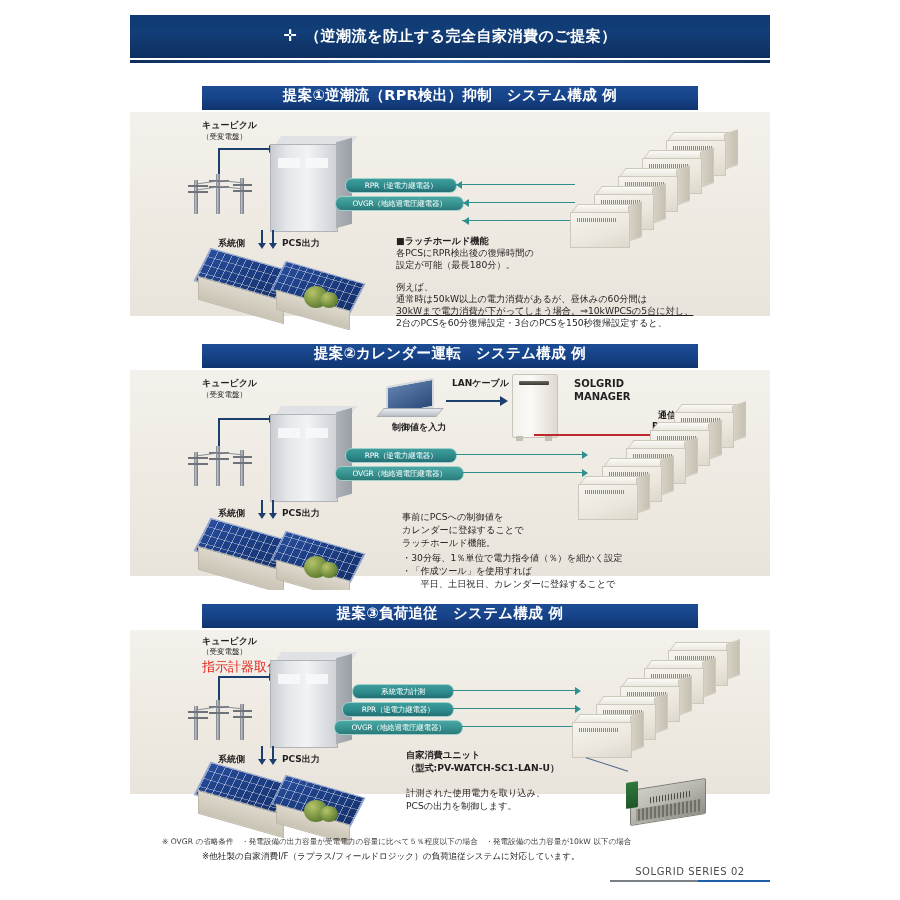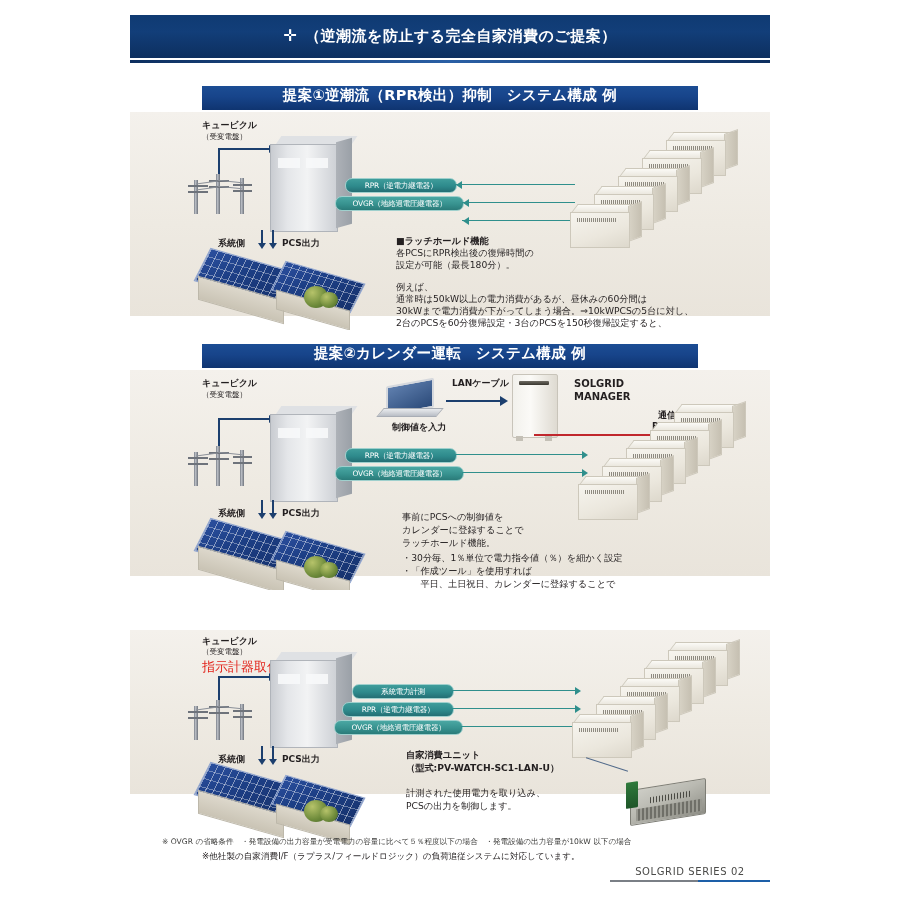--- a/index.html
+++ b/index.html
@@ -271,21 +271,21 @@
             <div class="face"></div>
             <div class="grille"></div>
           </div>
       </div>
 
       <div class="txt b" style="left:266px;top:122px;">■ラッチホールド機能</div>
       <div class="txt" style="left:266px;top:134px;">各PCSにRPR検出後の復帰時間の</div>
       <div class="txt" style="left:266px;top:146px;">設定が可能（最長180分）。</div>
       <div class="txt" style="left:266px;top:168px;">例えば、</div>
       <div class="txt" style="left:266px;top:180px;">通常時は50kW以上の電力消費があるが、昼休みの60分間は</div>
-      <div class="txt" style="left:266px;top:192px;">30kWまで電力消費が下がってしまう場合。⇒10kWPCSの5台に対し、</div>
+      <div class="txt" style="left:266px;top:192px;text-decoration:underline;">30kWまで電力消費が下がってしまう場合。⇒10kWPCSの5台に対し、</div>
       <div class="txt" style="left:266px;top:204px;">2台のPCSを60分復帰設定・3台のPCSを150秒復帰設定すると、</div>
       <div class="txt" style="left:266px;top:216px;">RPR検出で一旦PCSは停止しますが、150秒後には30kWで運転を開始し、</div>
       <div class="txt" style="left:266px;top:228px;">60分後には50kWの運転に戻ります。</div>
     </div>
   </div>
 
   <div class="section s2">
     <div class="sec-head">
       <span>提案②カレンダー運転　システム構成 例</span>
     </div>
@@ -404,20 +404,23 @@
       <div class="txt" style="left:272px;top:153px;">カレンダーに登録することで</div>
       <div class="txt" style="left:272px;top:166px;">ラッチホールド機能。</div>
       <div class="txt" style="left:272px;top:181px;">・30分毎、1％単位で電力指令値（％）を細かく設定</div>
       <div class="txt" style="left:272px;top:194px;">・「作成ツール」を使用すれば</div>
       <div class="txt" style="left:272px;top:207px;">　　平日、土日祝日、カレンダーに登録することで</div>
       <div class="txt" style="left:272px;top:220px;">・最大400日分を設定</div>
     </div>
   </div>
 
   <div class="section s3">
+    <div class="sec-head">
+      <span>提案③負荷追従　システム構成 例</span>
+    </div>
     <div class="sec-body">
 
       <div class="lbl b" style="left:72px;top:6px;">キュービクル</div>
       <div class="lbl" style="left:72px;top:17px;font-size:7.5px;">（受変電盤）</div>
       <div class="lbl red" style="left:72px;top:29px;font-size:13px;">指示計器取付</div>
 
       <div class="vline" style="left:88px;top:46px;width:1.6px;height:30px;"></div>
       <div class="arrow-line dark" style="left:88px;top:46px;width:52px;height:1.6px;"></div>
       <div class="arrow-head dark" style="left:139px;top:42.5px;"></div>
 

